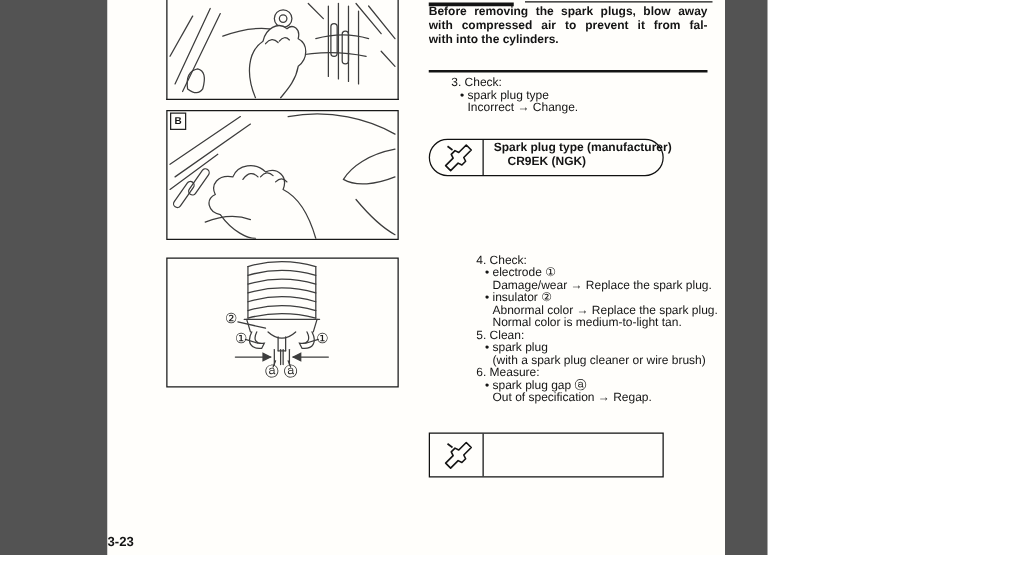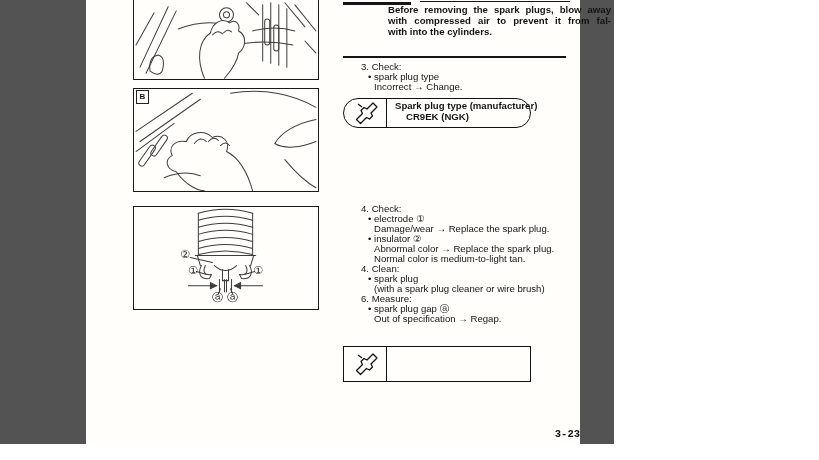--- a/index.html
+++ b/index.html
@@ -22,42 +22,42 @@
   .badge{position:absolute;left:2px;top:1px;width:11px;height:12px;border:1px solid #222;
          font-size:8px;font-weight:bold;line-height:12px;text-align:center;background:#fffefb;}
   .clbl{position:absolute;font-family:"DejaVu Sans",sans-serif;font-size:11px;line-height:11px;color:#1c1c1c;}
 
   .rule{position:absolute;background:#141414;}
   #rule-top-thick{left:257px;top:2px;width:68px;height:2.5px;}
   #rule-top-thin{left:334px;top:1px;width:150px;height:1.2px;}
   #rule-mid{left:257px;top:56px;width:223px;height:1.5px;}
 
   #note{position:absolute;left:257px;top:4px;width:223px;
-        font-weight:bold;font-size:9.6px;line-height:11px;margin-left:45px;}
+        font-weight:bold;font-size:9.6px;line-height:11px;}
   #note .jline{text-align:justify;text-align-last:justify;height:11px;overflow:hidden;}
   #note .lline{text-align:left;height:11px;overflow:hidden;}
 
   .steplist{position:absolute;left:275px;font-size:9.6px;line-height:10px;white-space:nowrap;}
   #step3{top:62px;}
-  #steps{top:204px;}
+  #steps{top:204px;margin-left:20px;}
   .ind1{padding-left:7px;}
   .ind2{padding-left:13px;}
 
   .specbox{position:absolute;left:257px;width:188px;border:1.2px solid #111;
            display:flex;background:#fffefb;box-sizing:border-box;}
-  #spec1{top:98px;height:30px;border-radius:15px;}
+  #spec1{top:111px;height:30px;border-radius:15px;}
   #spec2{top:346px;height:36px;}
   .spec-icon-cell{width:42px;flex:0 0 auto;border-right:1.2px solid #111;
                   display:flex;align-items:center;justify-content:center;}
   .spec-text{padding:2px 0 0 8px;font-weight:bold;font-size:9.6px;line-height:10.5px;white-space:nowrap;}
   .sp-ind{padding-left:11px;}
   .sp-ind2{padding-left:8px;}
 
-  #pagenum{position:absolute;left:0;top:428px;width:494px;text-align:right;
-           font-weight:bold;font-size:10.5px;font-family:Liberation Mono, monospace;}
+  #pagenum{position:absolute;left:0;top:428px;width:494px;text-align:left;
+           font-weight:bold;font-size:10.5px;}
 </style>
 </head>
 <body>
 
 <div class="abs" id="bg-left"></div>
 <div class="abs" id="bg-strip"></div>
 
 <div class="abs" id="page">
 
   <div class="figbox" id="fig1">
@@ -177,21 +177,21 @@
     </div>
   </div>
 
   <div class="steplist" id="steps">
     <div>4. Check:</div>
     <div class="ind1">• electrode ①</div>
     <div class="ind2">Damage/wear → Replace the spark plug.</div>
     <div class="ind1">• insulator ②</div>
     <div class="ind2">Abnormal color → Replace the spark plug.</div>
     <div class="ind2">Normal color is medium-to-light tan.</div>
-    <div>4. Clean:</div>
+    <div>5. Clean:</div>
     <div class="ind1">• spark plug</div>
     <div class="ind2">(with a spark plug cleaner or wire brush)</div>
     <div>6. Measure:</div>
     <div class="ind1">• spark plug gap ⓐ</div>
     <div class="ind2">Out of specification → Regap.</div>
   </div>
 
   <div class="specbox" id="spec2">
     <div class="spec-icon-cell">
       <svg width="26" height="24" viewBox="0 0 26 24" fill="none" stroke="#141414" stroke-width="1.3" stroke-linejoin="round">

